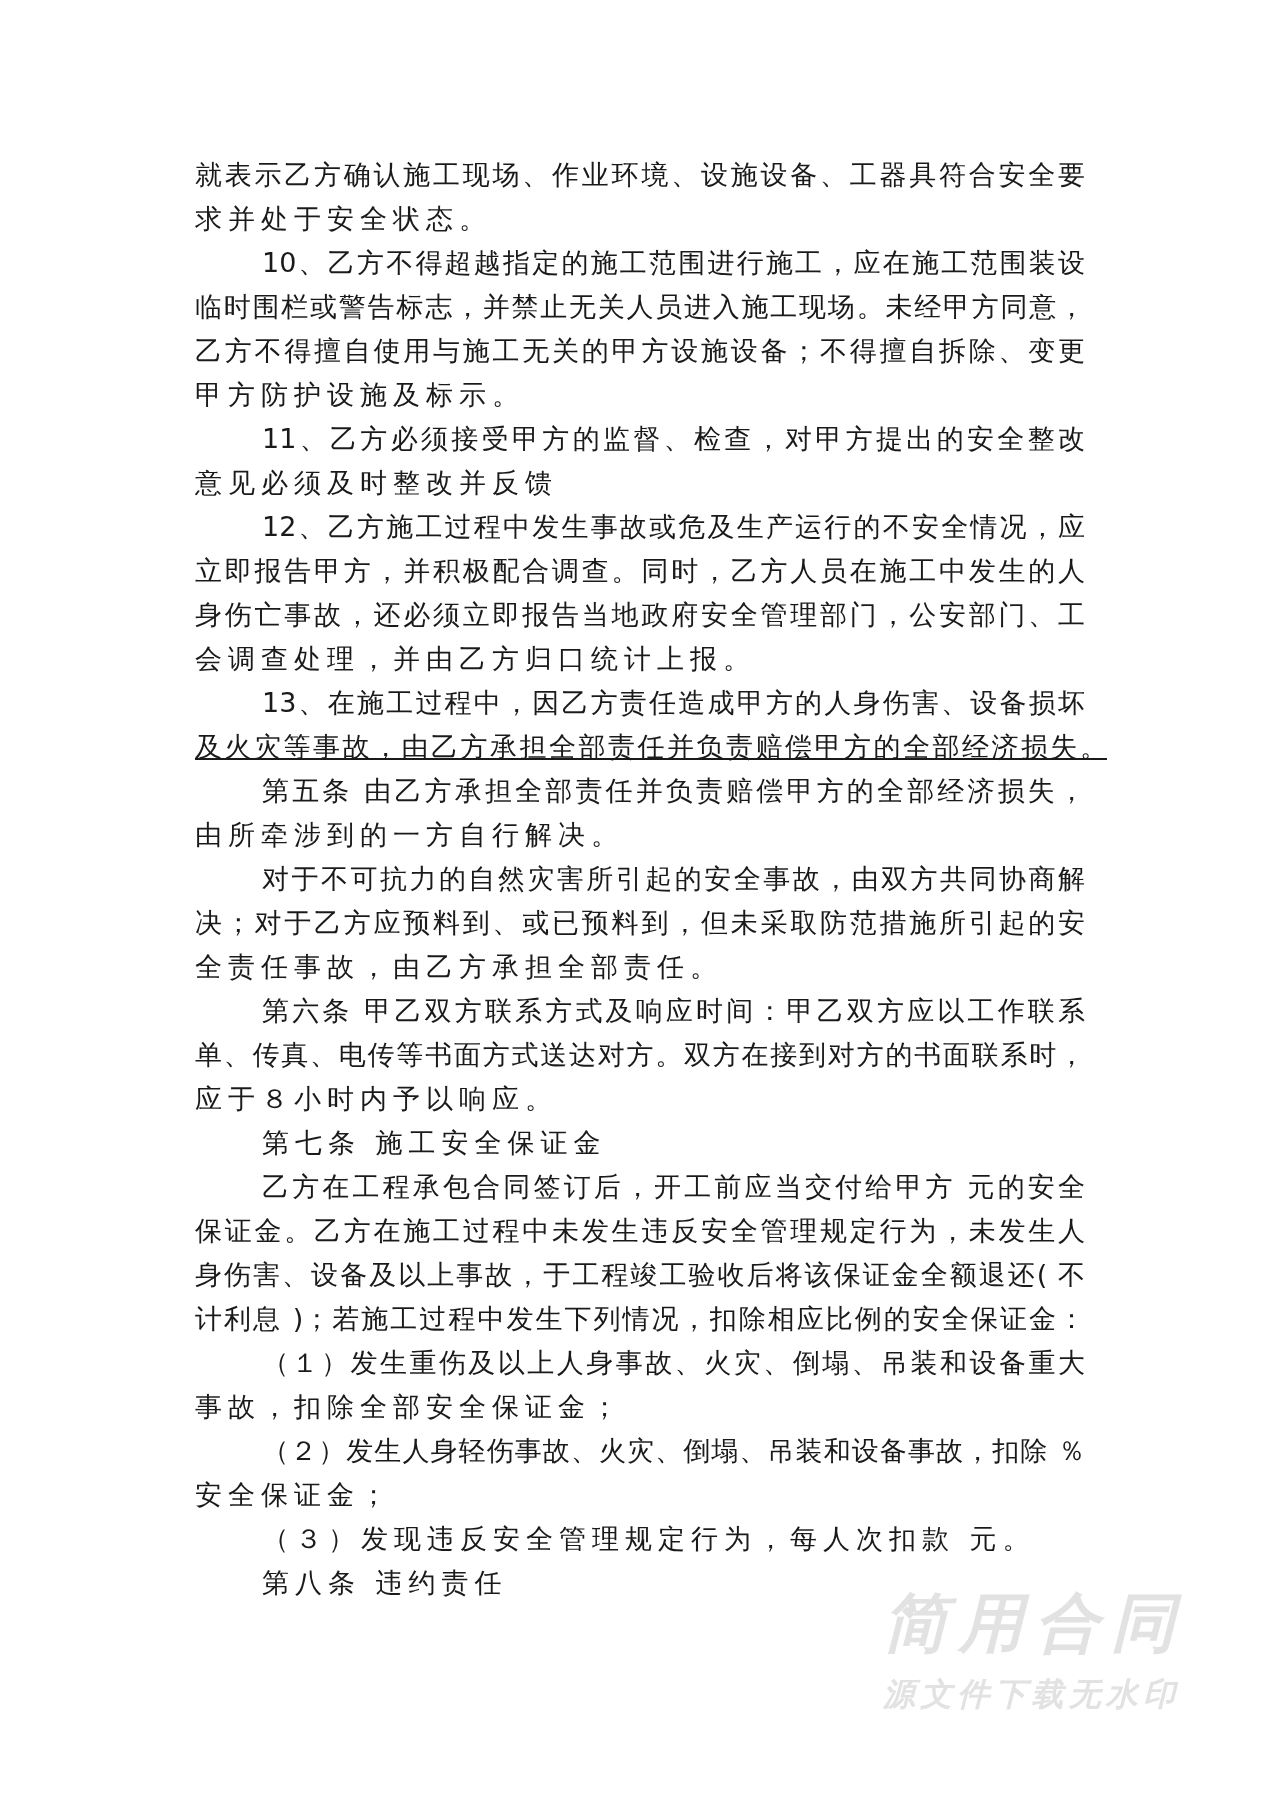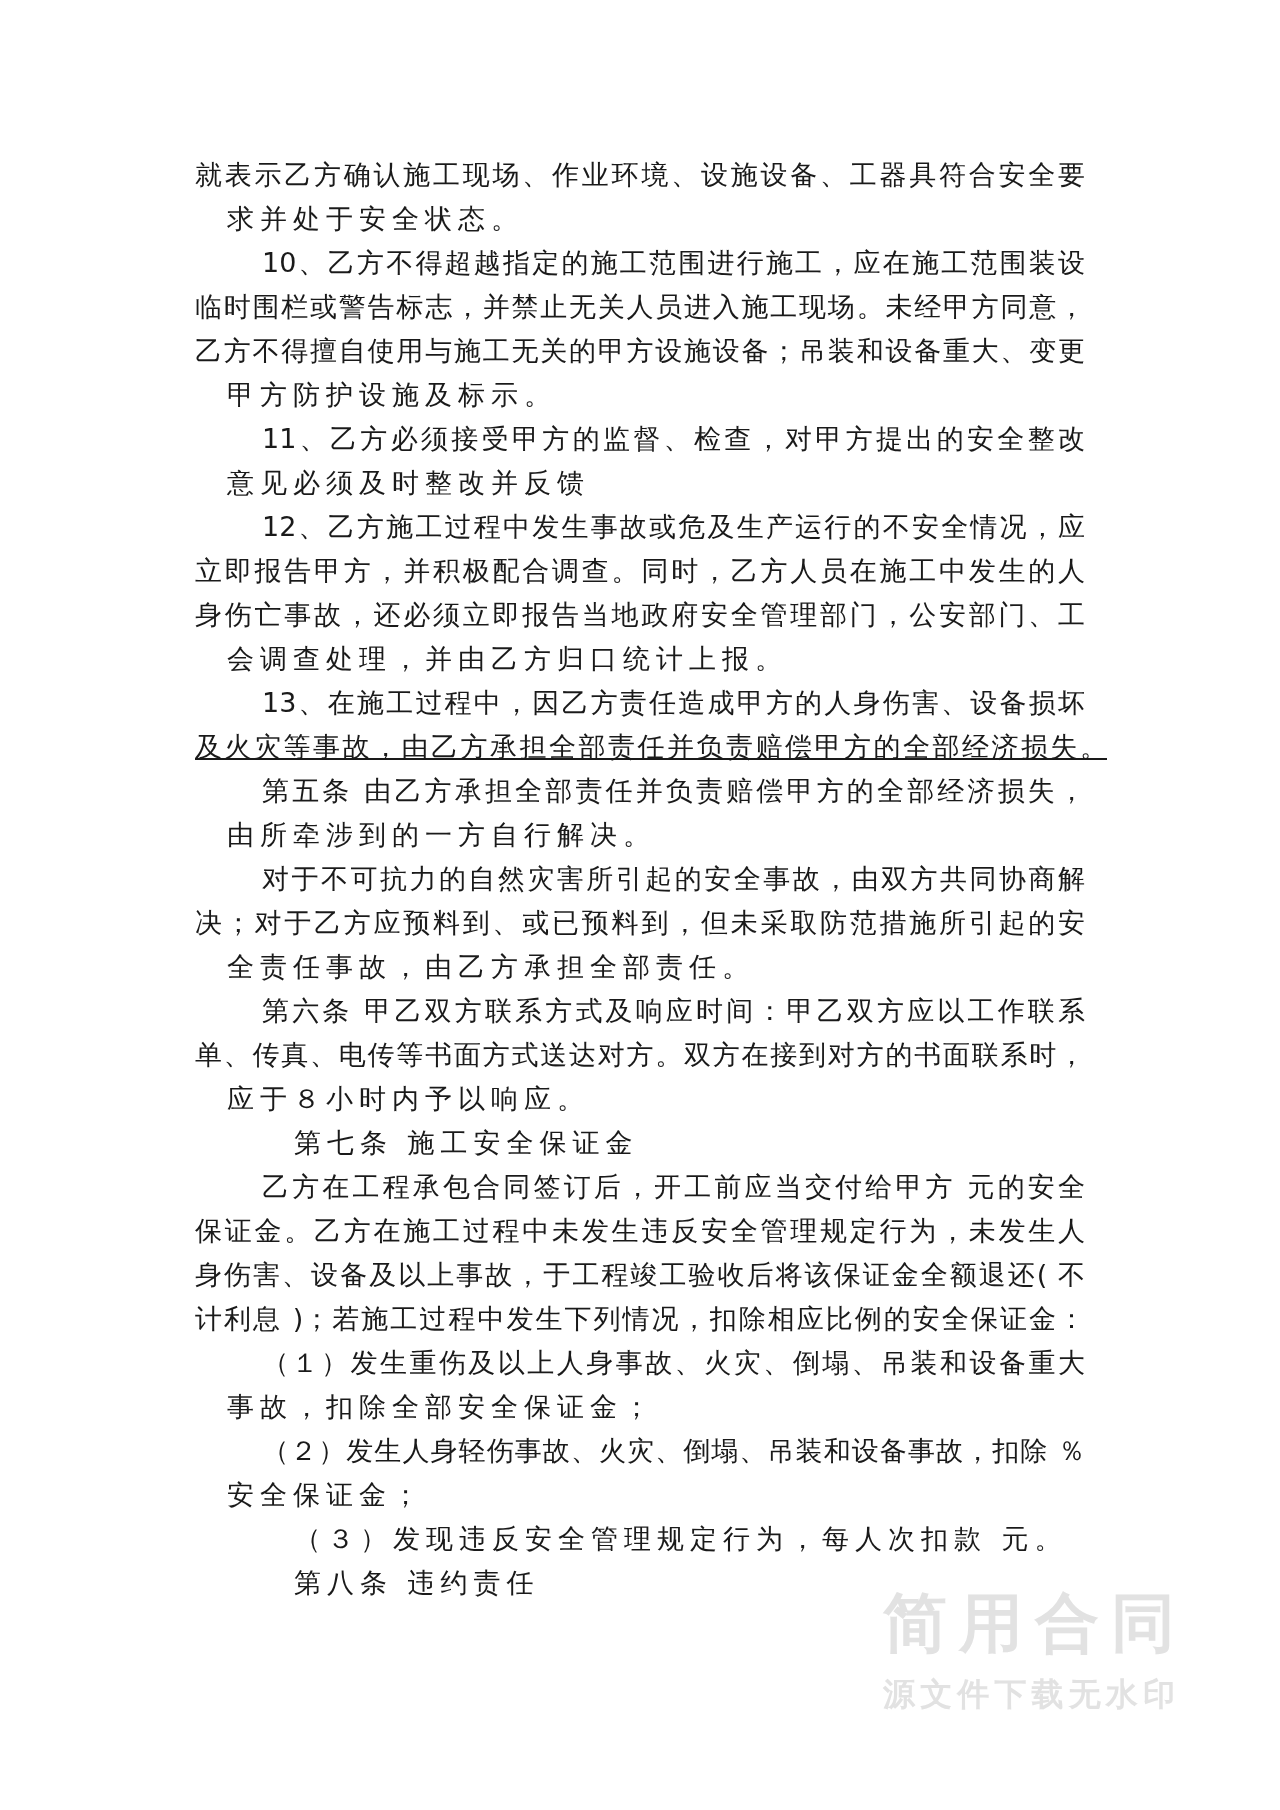--- a/index.html
+++ b/index.html
@@ -12,47 +12,48 @@
     height: 44px;
     line-height: 44px;
     font-family: "DejaVu Sans", "Liberation Sans", sans-serif;
     font-size: 27px;
     color: #1a1a1a;
     white-space: nowrap;
     text-align: justify;
     text-align-last: justify;
     letter-spacing: 0;
   }
-  .line.last { text-align-last: left; letter-spacing: 6px; margin-left: 32px; }
+  .line.last { text-align-last: left; letter-spacing: 6px; }
   .line.indent { left: 262px; width: 823px; }
   .line.overflow { width: 912px; text-decoration: underline; }
   .watermark {
     position: absolute;
     left: 883px;
     font-family: "DejaVu Sans", "Liberation Sans", sans-serif;
     font-weight: bold;
+    font-style: italic;
     color: #e2e2e2;
     white-space: nowrap;
     text-align: justify;
     text-align-last: justify;
     width: 292px;
   }
   .wm-1 { top: 1588px; height: 70px; line-height: 70px; font-size: 64px; }
   .wm-2 { top: 1674px; height: 40px; line-height: 40px; font-size: 32px; }
 </style>
 </head>
 <body>
 
 <div class="page">
   <div id="lines">
     <div class="line" style="top:153px">就表示乙方确认施工现场、作业环境、设施设备、工器具符合安全要</div>
     <div class="line last" style="top:197px">求并处于安全状态。</div>
     <div class="line indent" style="top:241px">10、乙方不得超越指定的施工范围进行施工，应在施工范围装设</div>
     <div class="line" style="top:285px">临时围栏或警告标志，并禁止无关人员进入施工现场。未经甲方同意，</div>
-    <div class="line" style="top:329px">乙方不得擅自使用与施工无关的甲方设施设备；吊装和设备重大、变更</div>
+    <div class="line" style="top:329px">乙方不得擅自使用与施工无关的甲方设施设备；不得擅自拆除、变更</div>
     <div class="line last" style="top:373px">甲方防护设施及标示。</div>
     <div class="line indent" style="top:417px">11、乙方必须接受甲方的监督、检查，对甲方提出的安全整改</div>
     <div class="line last" style="top:461px">意见必须及时整改并反馈</div>
     <div class="line indent" style="top:505px">12、乙方施工过程中发生事故或危及生产运行的不安全情况，应</div>
     <div class="line" style="top:549px">立即报告甲方，并积极配合调查。同时，乙方人员在施工中发生的人</div>
     <div class="line" style="top:593px">身伤亡事故，还必须立即报告当地政府安全管理部门，公安部门、工</div>
     <div class="line last" style="top:637px">会调查处理，并由乙方归口统计上报。</div>
     <div class="line indent" style="top:681px">13、在施工过程中，因乙方责任造成甲方的人身伤害、设备损坏</div>
     <div class="line overflow" style="top:725px">及火灾等事故，由乙方承担全部责任并负责赔偿甲方的全部经济损失。</div>
     <div class="line indent" style="top:769px">第五条 由乙方承担全部责任并负责赔偿甲方的全部经济损失，</div>

